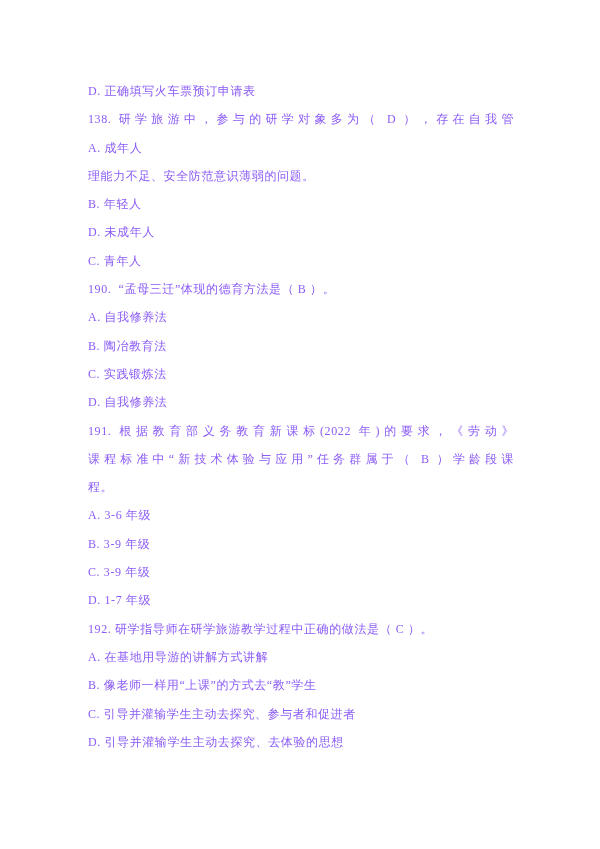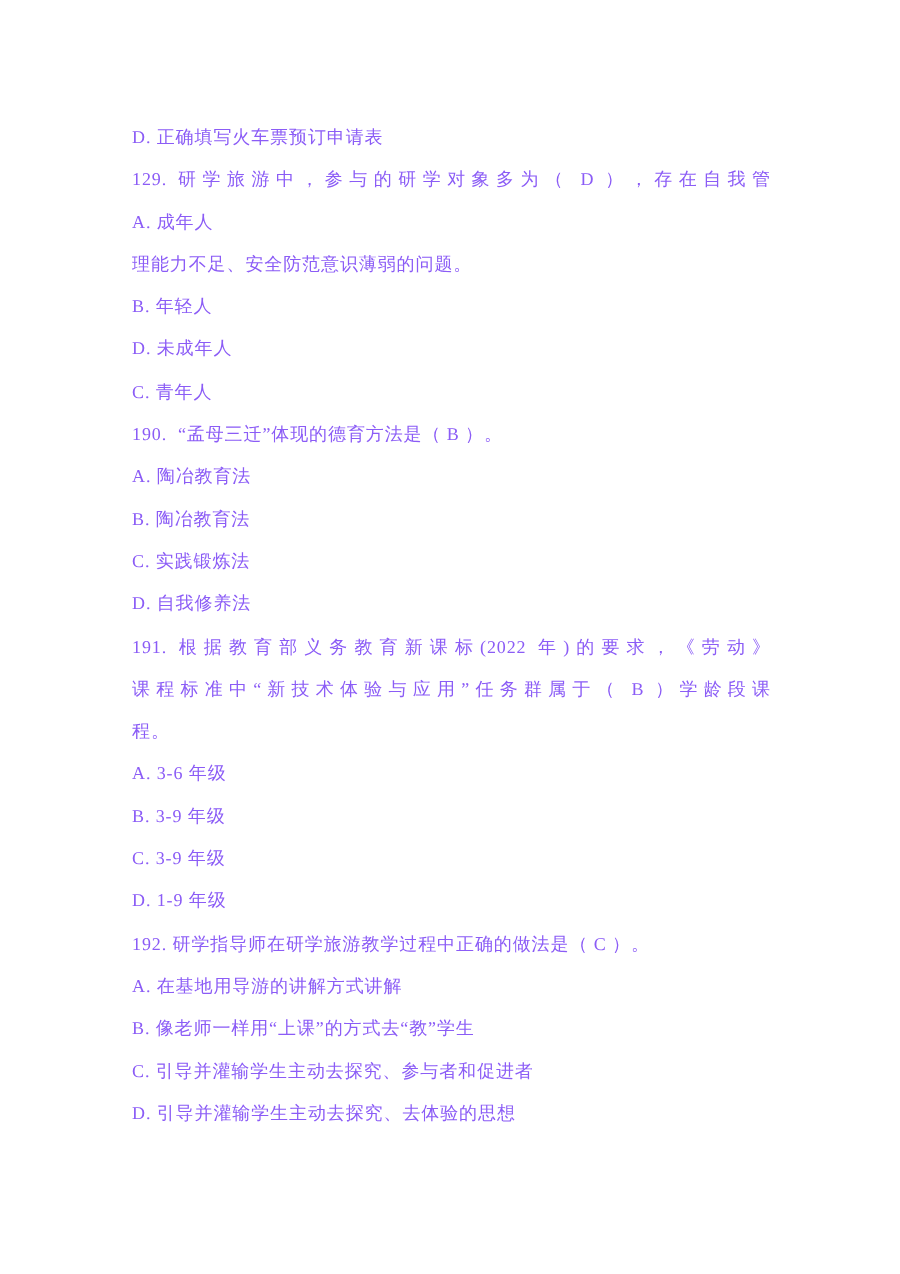--- a/index.html
+++ b/index.html
@@ -34,40 +34,40 @@
   }
 </style>
 </head>
 <body>
 
 <div class="page">
   <div class="textblock">
 
     <div class="line">D. 正确填写火车票预订申请表</div>
 
-    <div class="line jf">129. 研学旅游中，参与的研学对象多为（ D ），存在自我管</div>
+    <div class="line jf">138. 研学旅游中，参与的研学对象多为（ D ），存在自我管</div>
     <div class="line">A. 成年人</div>
     <div class="line">理能力不足、安全防范意识薄弱的问题。</div>
     <div class="line">B. 年轻人</div>
     <div class="line">D. 未成年人</div>
     <div class="line">C. 青年人</div>
 
     <div class="line">190.  “孟母三迁”体现的德育方法是（ B ）。</div>
-    <div class="line">A. 陶冶教育法</div>
+    <div class="line">A. 自我修养法</div>
     <div class="line">B. 陶冶教育法</div>
     <div class="line">C. 实践锻炼法</div>
     <div class="line">D. 自我修养法</div>
 
     <div class="line jf">191. 根据教育部义务教育新课标(2022 年)的要求，《劳动》</div>
     <div class="line jf">课程标准中“新技术体验与应用”任务群属于（ B ）学龄段课</div>
     <div class="line">程。</div>
     <div class="line">A. 3-6 年级</div>
     <div class="line">B. 3-9 年级</div>
     <div class="line">C. 3-9 年级</div>
-    <div class="line">D. 1-9 年级</div>
+    <div class="line">D. 1-7 年级</div>
 
     <div class="line">192. 研学指导师在研学旅游教学过程中正确的做法是（ C ）。</div>
     <div class="line">A. 在基地用导游的讲解方式讲解</div>
     <div class="line">B. 像老师一样用“上课”的方式去“教”学生</div>
     <div class="line">C. 引导并灌输学生主动去探究、参与者和促进者</div>
     <div class="line">D. 引导并灌输学生主动去探究、去体验的思想</div>
 
   </div>
 </div>
 

